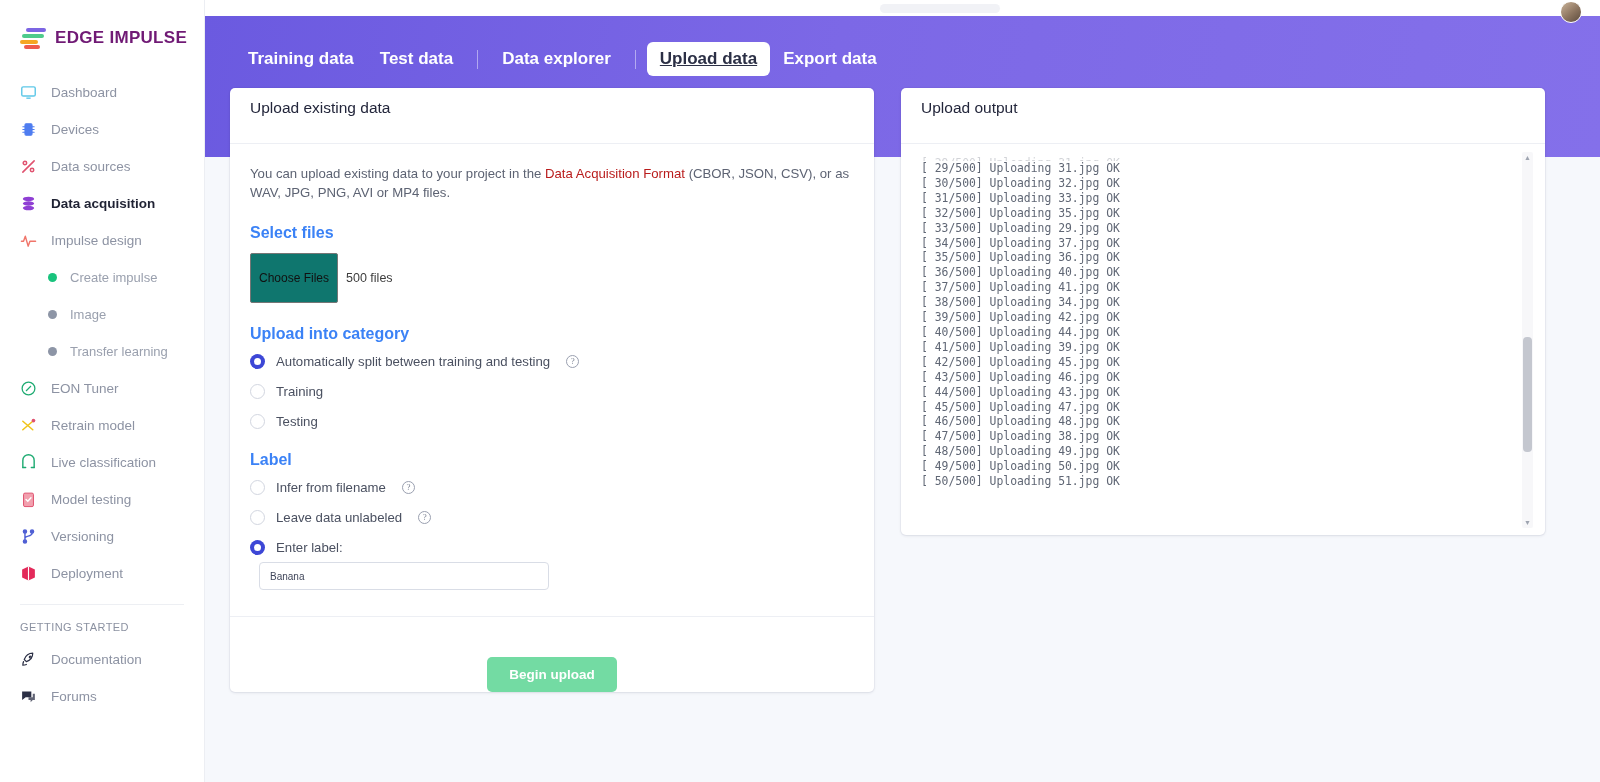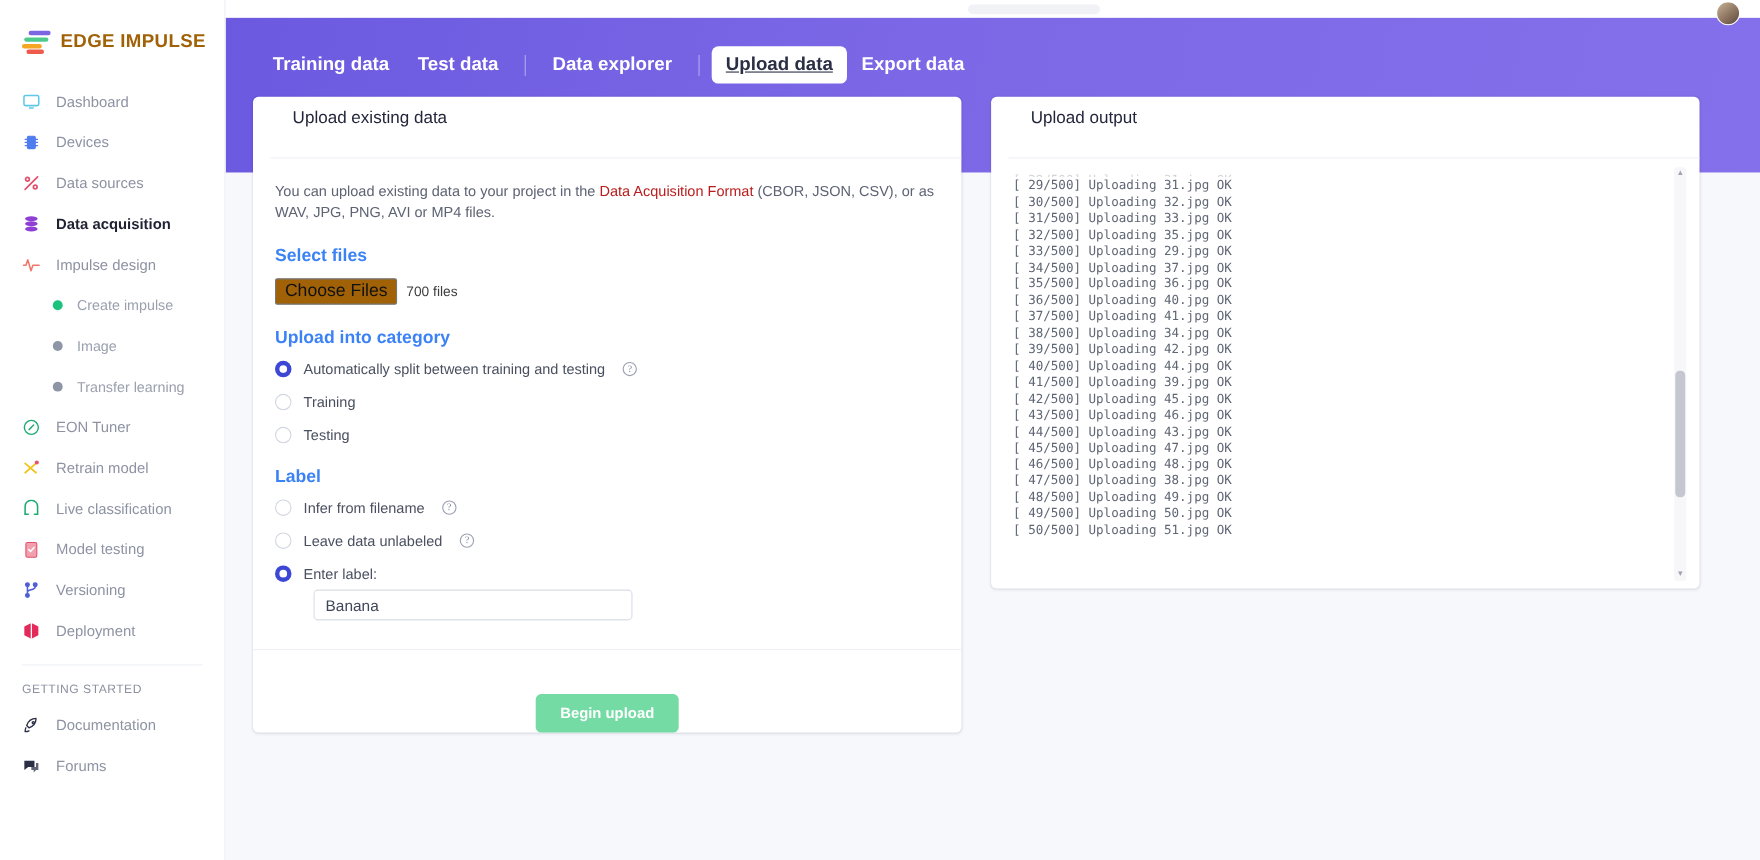--- a/index.html
+++ b/index.html
@@ -26,21 +26,21 @@
   }
   .logo-mark { width: 26px; height: 22px; position: relative; }
   .logo-mark i {
     position: absolute; left: 0; height: 4px; border-radius: 2px; display: block;
   }
   .logo-mark i.b1 { top: 1px;  left: 6px;  width: 20px; background: #7c65e3; }
   .logo-mark i.b2 { top: 7px;  left: 2px;  width: 22px; background: #4ecb8c; }
   .logo-mark i.b3 { top: 13px; left: 0px;  width: 18px; background: #f5a623; }
   .logo-mark i.b4 { top: 18px; left: 4px;  width: 16px; background: #ee5b4d; }
   .logo-text {
-    font-size: 17px; font-weight: bold; letter-spacing: .3px; color: #a16207;
+    font-size: 17px; font-weight: bold; letter-spacing: .3px; color: #701a75;
   }
 
   .nav { margin-top: 18px; }
   .nav-item {
     display: flex; align-items: center; gap: 14px;
     height: 37px; padding-left: 20px;
     font-size: 13.5px; color: #8d93a3; cursor: pointer;
     text-decoration: none;
   }
   .nav-item.active { color: #1f2233; font-weight: bold; }
@@ -113,41 +113,41 @@
     border-radius: 5px;
     box-shadow: 0 1px 3px rgba(30,35,70,.10), 0 0 0 1px rgba(40,45,90,.04);
     z-index: 12;
   }
   .card-upload { left: 230px; top: 88px; width: 644px; }
   .card-output { left: 901px; top: 88px; width: 644px; height: 447px; }
 
   .card-head {
     height: 56px; display: flex; align-items: center;
     padding: 0 0 16px 20px; border-bottom: 1px solid #edeff4;
-    font-size: 15.5px; color: #23263b; font-weight: normal; margin-left: 16px;
+    font-size: 15.5px; color: #23263b; font-weight: normal;
   }
   .card-body { padding: 20px 20px 26px 20px; }
 
   .intro {
     font-size: 13.2px; color: #5d6373; line-height: 1.45; max-width: 600px;
   }
   .link { color: #b91c1c; text-decoration: none; cursor: pointer; }
 
   .field-label {
     font-size: 16px; color: #3b82f6; font-weight: bold;
     margin-top: 22px; margin-bottom: 11px;
   }
 
   .filerow { display: flex; align-items: center; gap: 8px; }
   .choose-btn {
     font-family: "Liberation Sans", sans-serif;
-    font-size: 16px; color: #111111;
-    background: #a16207;
+    font-size: 12px; color: #111111;
+    background: #0f766e;
     border: 1px solid #767676; border-radius: 2px;
-    padding: 2px 8px; cursor: pointer;
+    padding: 17px 8px; cursor: pointer;
   }
   .filecount { font-size: 12.5px; color: #3d3d3d; }
 
   .radio-row {
     display: flex; align-items: center; gap: 11px;
     margin-bottom: 15px; cursor: pointer;
   }
   .radio {
     width: 15px; height: 15px; flex: 0 0 15px; border-radius: 50%;
     border: 1.5px solid #d2d6e0; background: #ffffff;
@@ -165,24 +165,24 @@
   .help {
     display: inline-flex; align-items: center; justify-content: center;
     width: 13px; height: 13px; border-radius: 50%;
     border: 1px solid #9aa0b0; color: #7d8494;
     font-size: 9px; line-height: 1; margin-left: 5px;
     font-family: "Liberation Serif", serif;
     cursor: pointer;
   }
 
   .label-input {
-    margin-left: 35px; margin-top: -3px;
+    margin-left: 9px; margin-top: -3px;
     width: 290px; height: 28px;
     border: 1px solid #d9dde6; border-radius: 4px;
-    padding: 0 10px; font-size: 14px; color: #40465a;
+    padding: 0 10px; font-size: 10px; color: #40465a;
     font-family: "Liberation Sans", sans-serif;
     background: #ffffff; outline: none;
   }
 
   .card-foot {
     border-top: 1px solid #edeff4;
     height: 76px; display: flex; align-items: flex-end; justify-content: center;
   }
   .begin-btn {
     background: #73dba3; color: #ffffff;
@@ -429,21 +429,21 @@
 
   <section class="card card-upload">
     <div class="card-head">Upload existing data</div>
     <div class="card-body">
 
       <p class="intro"><span>You can upload existing data to your project in the </span><a class="link">Data Acquisition Format</a><span> (CBOR, JSON, CSV), or as WAV, JPG, PNG, AVI or MP4 files.</span></p>
 
       <div class="field-label">Select files</div>
       <div class="filerow">
         <button class="choose-btn">Choose Files</button>
-        <span class="filecount">700 files</span>
+        <span class="filecount">500 files</span>
       </div>
 
       <div class="field-label">Upload into category</div>
 
       <div class="radio-row">
         <span class="radio checked"></span>
         <span class="radio-label">Automatically split between training and testing</span>
         <span class="help">?</span>
       </div>
       <div class="radio-row">

